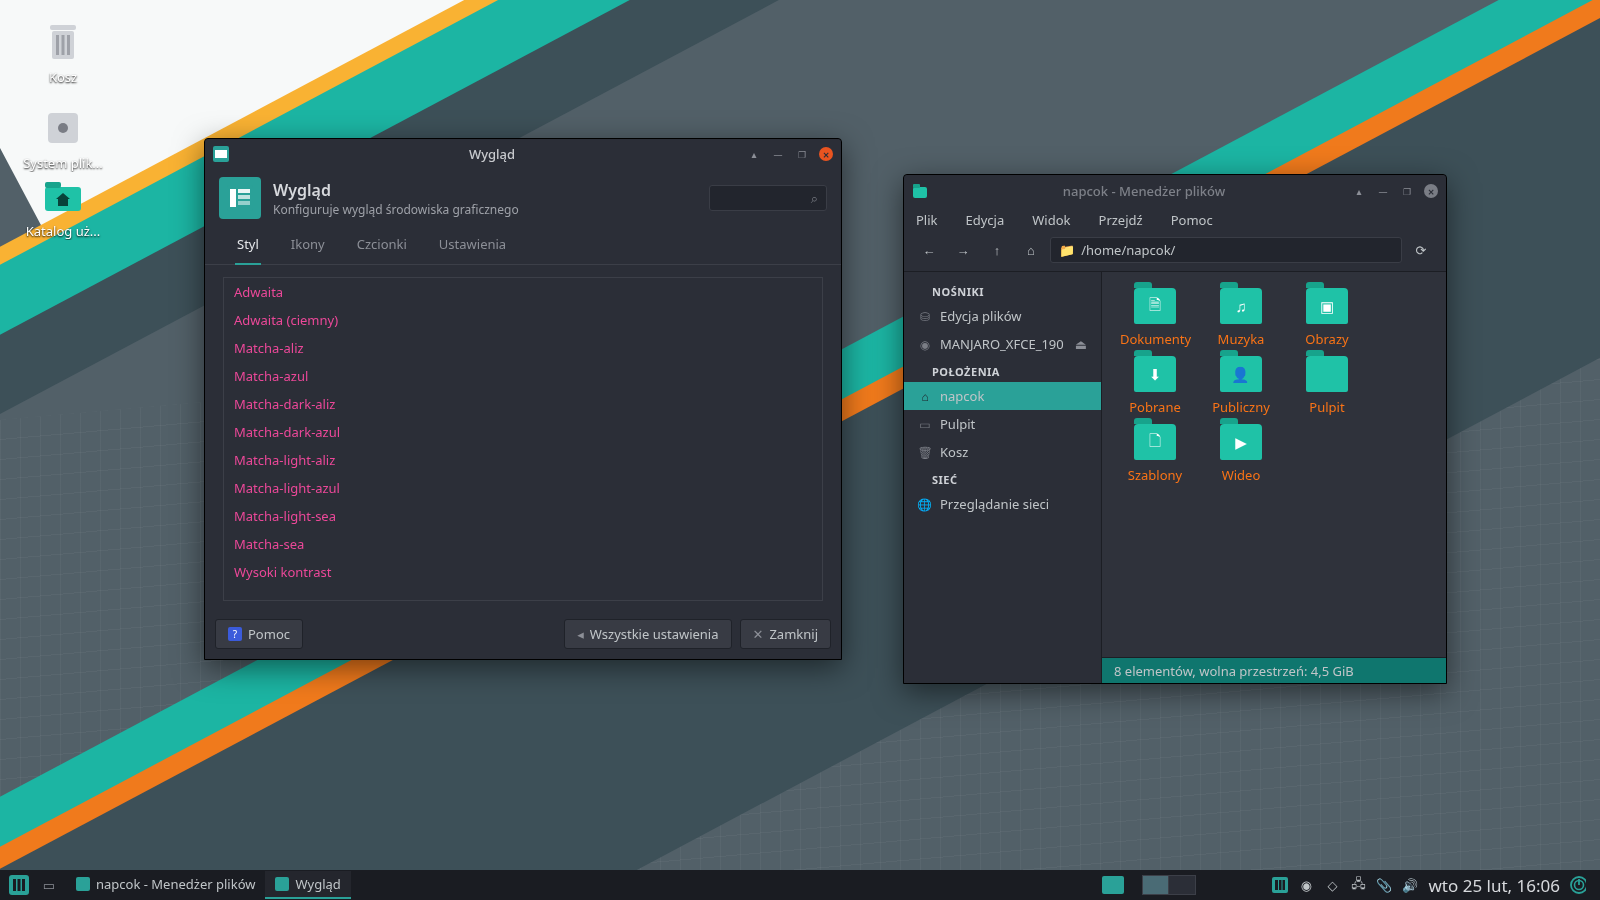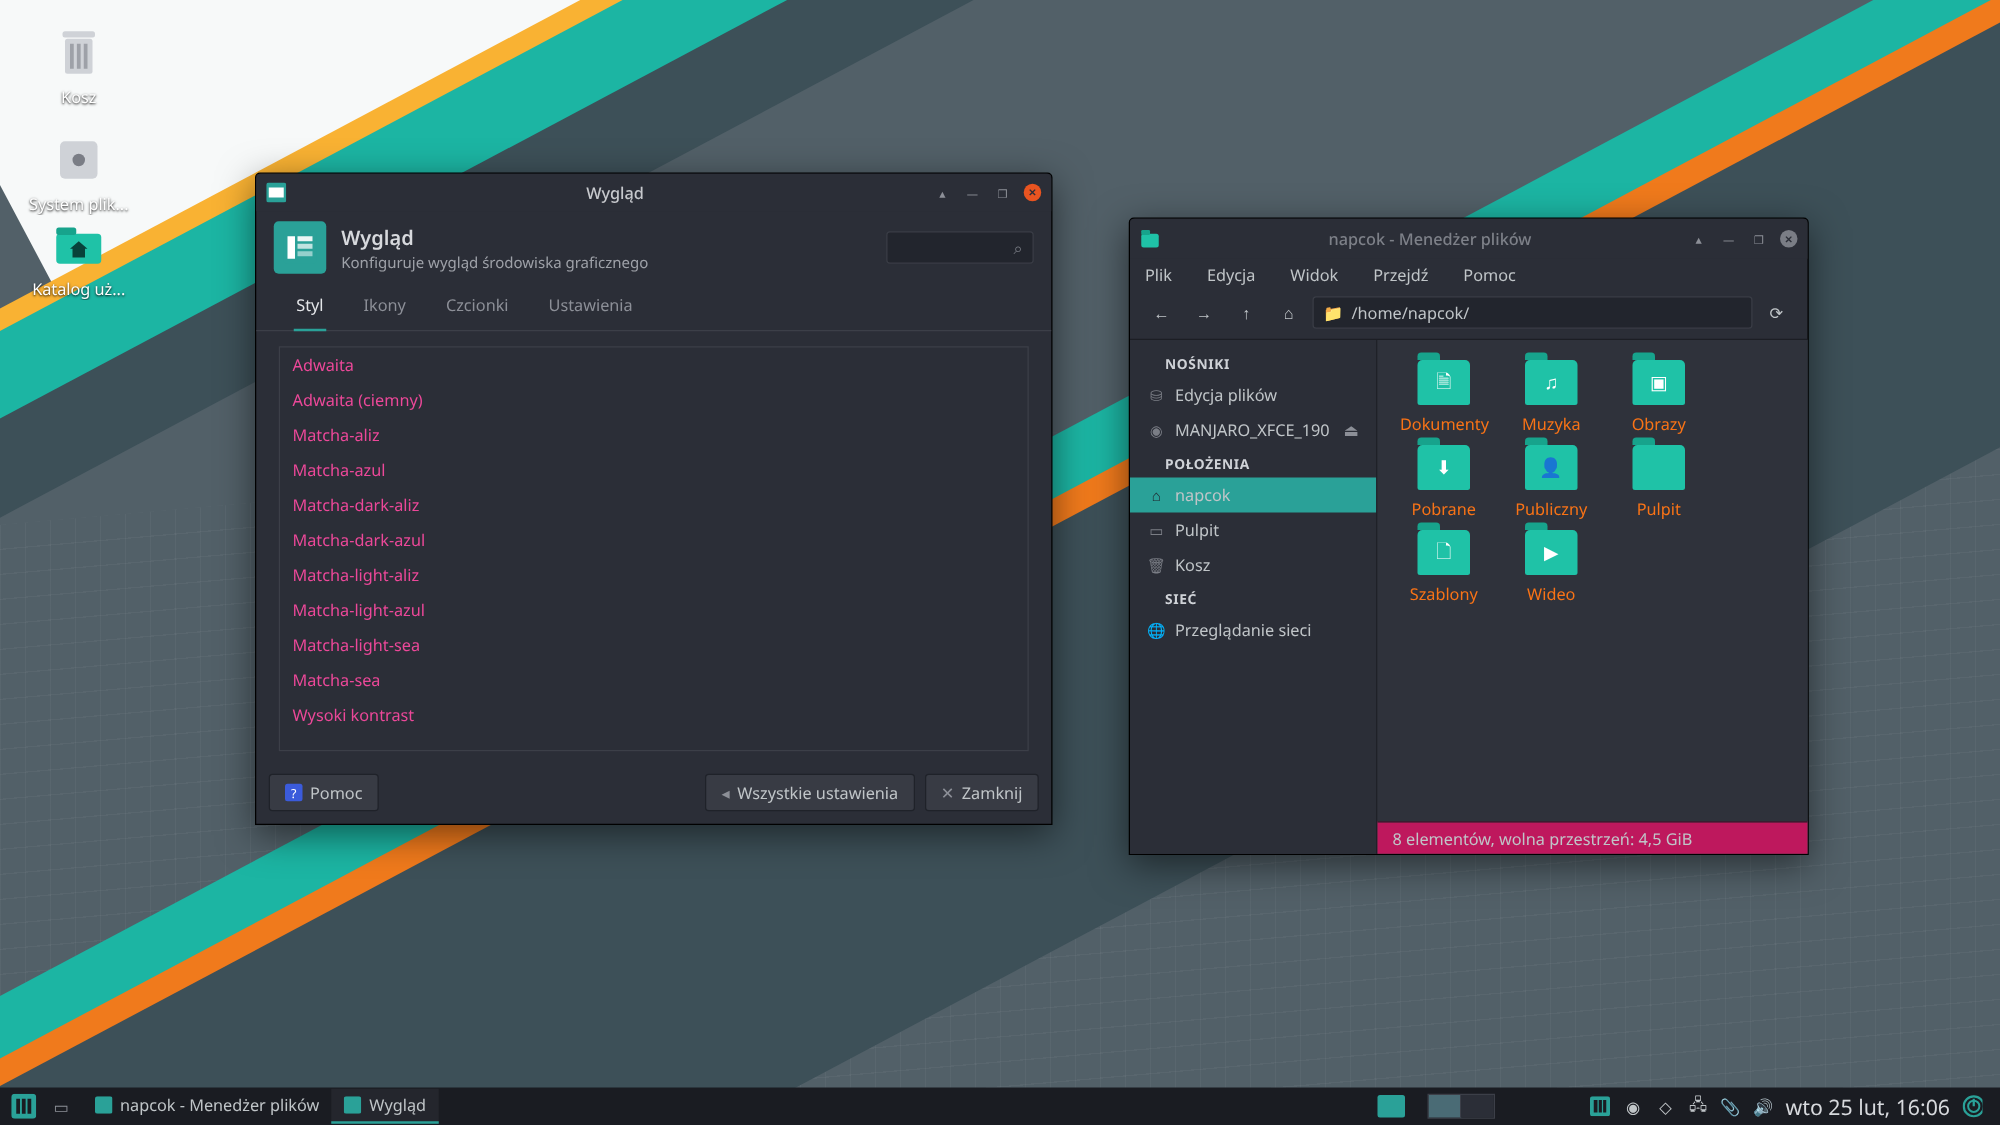--- a/index.html
+++ b/index.html
@@ -71,21 +71,21 @@
 .sb-item .eject { margin-left:auto; color:#8c8f97; }
 .sb-ic { width:14px; height:14px; display:inline-flex; align-items:center; justify-content:center; font-size:12px; color:#7a7d85; }
 .sb-item.sel .sb-ic { color:#1f2229; }
 .fm-content { flex:1; background:#2f323b; display:flex; flex-direction:column; }
 .icon-grid { flex:1; display:flex; flex-wrap:wrap; align-content:flex-start; gap:8px 16px; padding:16px 18px; }
 .fcell { width:70px; text-align:center; cursor:pointer; }
 .fcell .fic { width:42px; height:36px; margin:0 auto 6px; background:#1fc2a7; border-radius:4px 4px 2px 2px; position:relative; }
 .fcell .fic::before { content:""; position:absolute; top:-6px; left:0; width:18px; height:6px; background:#17a38c; border-radius:3px 3px 0 0; }
 .fcell .fic .glyph { position:absolute; inset:0; display:flex; align-items:center; justify-content:center; color:#fff; font-size:15px; }
 .fcell .flbl { font-size:13px; color:#f97316; }
-.statusbar { height:26px; border-top:1px solid #1c1e24; display:flex; align-items:center; padding:0 12px; font-size:12px; color:#aeb1b8; background:#be185d; }
+.statusbar { height:26px; border-top:1px solid #1c1e24; display:flex; align-items:center; padding:0 12px; font-size:12px; color:#aeb1b8; background:#0f766e; }
 
 
 #taskbar { position:absolute; left:0; right:0; bottom:0; height:30px; background:#1a1c22; display:flex; align-items:center; padding:0 6px; gap:4px; }
 .tb-launch { width:26px; height:26px; display:flex; align-items:center; justify-content:center; cursor:pointer; }
 .task { display:flex; align-items:center; gap:6px; padding:0 10px; height:28px; cursor:pointer; color:#c0c5c8; border-bottom:2px solid transparent; }
 .task.active { border-bottom-color:#2aa198; background:#24262d; }
 .spacer { flex:1; }
 .tray { display:flex; align-items:center; gap:10px; padding:0 8px; }
 .tray-ic { width:16px; height:16px; display:flex; align-items:center; justify-content:center; cursor:pointer; color:#c0c5c8; font-size:13px; }
 .ws-switch { display:flex; border:1px solid #3c3f48; }

